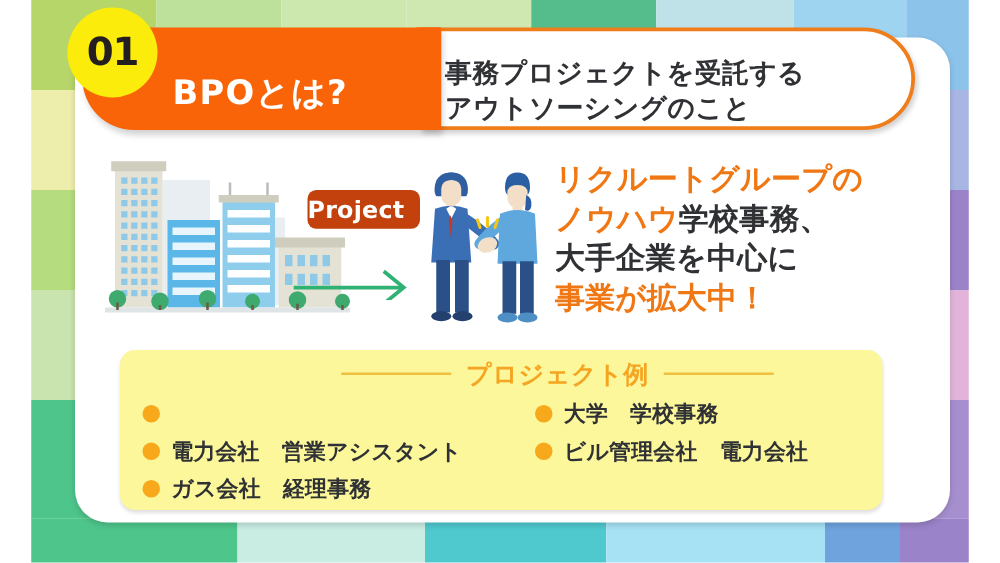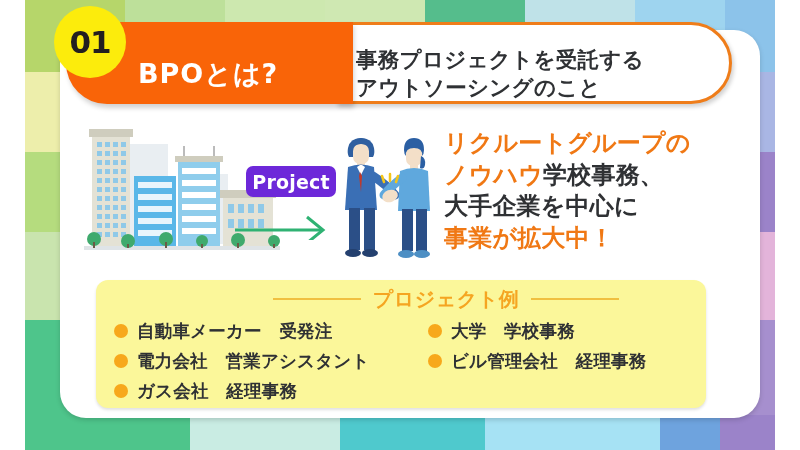--- a/index.html
+++ b/index.html
@@ -61,22 +61,22 @@
     position:absolute;left:444px;top:128px;z-index:5;
     font-size:24px;font-weight:bold;line-height:1.32;letter-spacing:.2px;
   }
   #copy .l{display:block;white-space:nowrap;}
   .or{color:#f07814;}
   .bk{color:#2f3134;}
 
   
   #illu{position:absolute;left:78px;top:124px;width:370px;height:145px;z-index:5;}
   #project-badge{
-    position:absolute;left:168px;top:42px;width:90px;height:31px;border-radius:7px;
-    background:#6d28d9;display:flex;align-items:center;justify-content:center;
+    position:absolute;left:168px;top:28px;width:90px;height:31px;border-radius:7px;
+    background:#c2410c;display:flex;align-items:center;
     color:#ffffff;font-size:19px;font-weight:bold;letter-spacing:.2px;
   }
   #arrow{position:absolute;left:155px;top:88px;}
 
   
   #ybox{
     position:absolute;left:96px;top:280px;width:610px;height:128px;
     background:#fbf79a;border-radius:12px;z-index:5;
     box-shadow:0 2px 3px rgba(0,0,0,.12);
   }
@@ -313,34 +313,33 @@
 
 <div id="ybox">
   <div id="ybox-title">
     <span class="rule"></span>
     <span class="txt">プロジェクト例</span>
     <span class="rule"></span>
   </div>
   <div class="ycol" id="ycol-left">
     <div class="yitem">
       <span class="ydot"></span>
-      <span class="ytext">自動車メーカー　受発注</span>
     </div>
     <div class="yitem">
       <span class="ydot"></span>
       <span class="ytext">電力会社　営業アシスタント</span>
     </div>
     <div class="yitem">
       <span class="ydot"></span>
       <span class="ytext">ガス会社　経理事務</span>
     </div>
   </div>
   <div class="ycol" id="ycol-right">
     <div class="yitem">
       <span class="ydot"></span>
       <span class="ytext">大学　学校事務</span>
     </div>
     <div class="yitem">
       <span class="ydot"></span>
-      <span class="ytext">ビル管理会社　経理事務</span>
+      <span class="ytext">ビル管理会社　電力会社</span>
     </div>
   </div>
 </div>
 
 </body></html>

